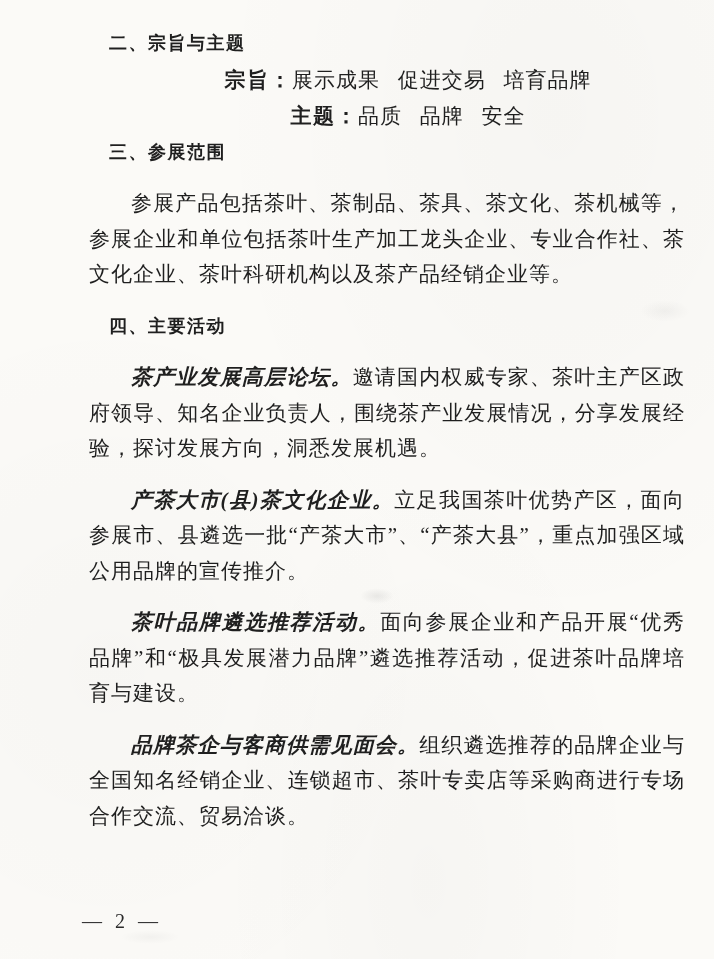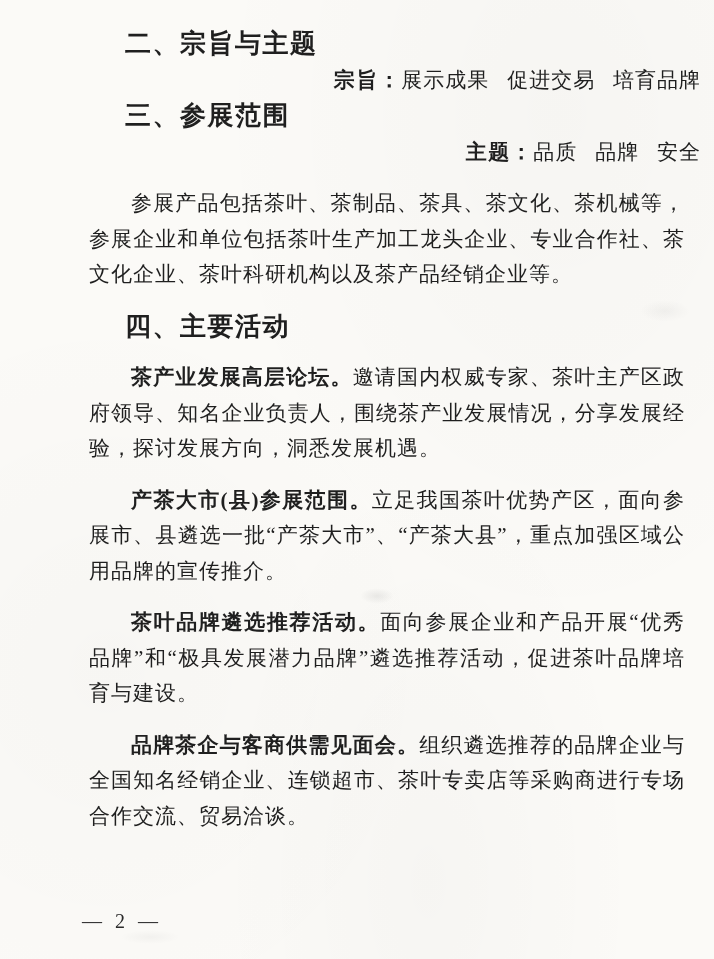--- a/index.html
+++ b/index.html
@@ -22,42 +22,42 @@
     top: 26px;
     width: 628px;
     font-size: 21px;
     line-height: 35.5px;
     letter-spacing: 1px;
     text-align: justify;
   }
   .line.heading {
     font-family: "Liberation Sans", "DejaVu Sans", sans-serif;
     font-weight: 700;
-    font-size: 26px;
+    font-size: 18px;
     letter-spacing: 1.5px;
     text-indent: 2em;
     text-align: left;
   }
   .line.labeled {
     text-indent: 2em;
-    text-align: right;
+    text-align: center;
     white-space: nowrap;
   }
   .label {
     font-family: "Liberation Sans", "DejaVu Sans", sans-serif;
     font-weight: 700;
     letter-spacing: 1.5px;
   }
   .item { display: inline; }
   .item + .item { margin-left: 0.85em; }
   p.para {
     margin: 16px;
     text-indent: 2em;
   }
-  .lead { font-weight: 700; }
+  .lead { font-weight: 700; font-style: italic; }
   .pagenum {
     position: absolute;
     left: 82px;
     top: 910px;
     font-size: 20px;
     letter-spacing: 4px;
     color: #2a2a2a;
   }
   .smudge {
     position: absolute;
@@ -78,26 +78,26 @@
   }
 </style>
 </head>
 <body>
 
 <div class="page">
   <div class="content">
     <div>
         <div class="line heading">二、宗旨与主题</div>
         <div class="line labeled"><b class="label">宗旨：</b><span class="item">展示成果</span><span class="item">促进交易</span><span class="item">培育品牌</span></div>
+        <div class="line labeled"><b class="label">主题：</b><span class="item">品质</span><span class="item">品牌</span><span class="item">安全</span></div>
         <div class="line heading">三、参展范围</div>
-        <div class="line labeled"><b class="label">主题：</b><span class="item">品质</span><span class="item">品牌</span><span class="item">安全</span></div>
         <p class="para">参展产品包括茶叶、茶制品、茶具、茶文化、茶机械等，参展企业和单位包括茶叶生产加工龙头企业、专业合作社、茶文化企业、茶叶科研机构以及茶产品经销企业等。</p>
         <div class="line heading">四、主要活动</div>
         <p class="para"><b class="lead">茶产业发展高层论坛。</b>邀请国内权威专家、茶叶主产区政府领导、知名企业负责人，围绕茶产业发展情况，分享发展经验，探讨发展方向，洞悉发展机遇。</p>
-        <p class="para"><b class="lead">产茶大市(县)参展范围。</b>立足我国茶叶优势产区，面向参展市、县遴选一批“产茶大市”、“产茶大县”，重点加强区域公用品牌的宣传推介。</p>
+        <p class="para"><b class="lead">产茶大市(县)茶文化企业。</b>立足我国茶叶优势产区，面向参展市、县遴选一批“产茶大市”、“产茶大县”，重点加强区域公用品牌的宣传推介。</p>
         <p class="para"><b class="lead">茶叶品牌遴选推荐活动。</b>面向参展企业和产品开展“优秀品牌”和“极具发展潜力品牌”遴选推荐活动，促进茶叶品牌培育与建设。</p>
         <p class="para"><b class="lead">品牌茶企与客商供需见面会。</b>组织遴选推荐的品牌企业与全国知名经销企业、连锁超市、茶叶专卖店等采购商进行专场合作交流、贸易洽谈。</p>
       </div>
   </div>
   <div class="pagenum">— 2 —</div>
   <div class="smudge s1"></div>
   <div class="smudge s2"></div>
   <div class="smudge s3"></div>
 </div>
 

